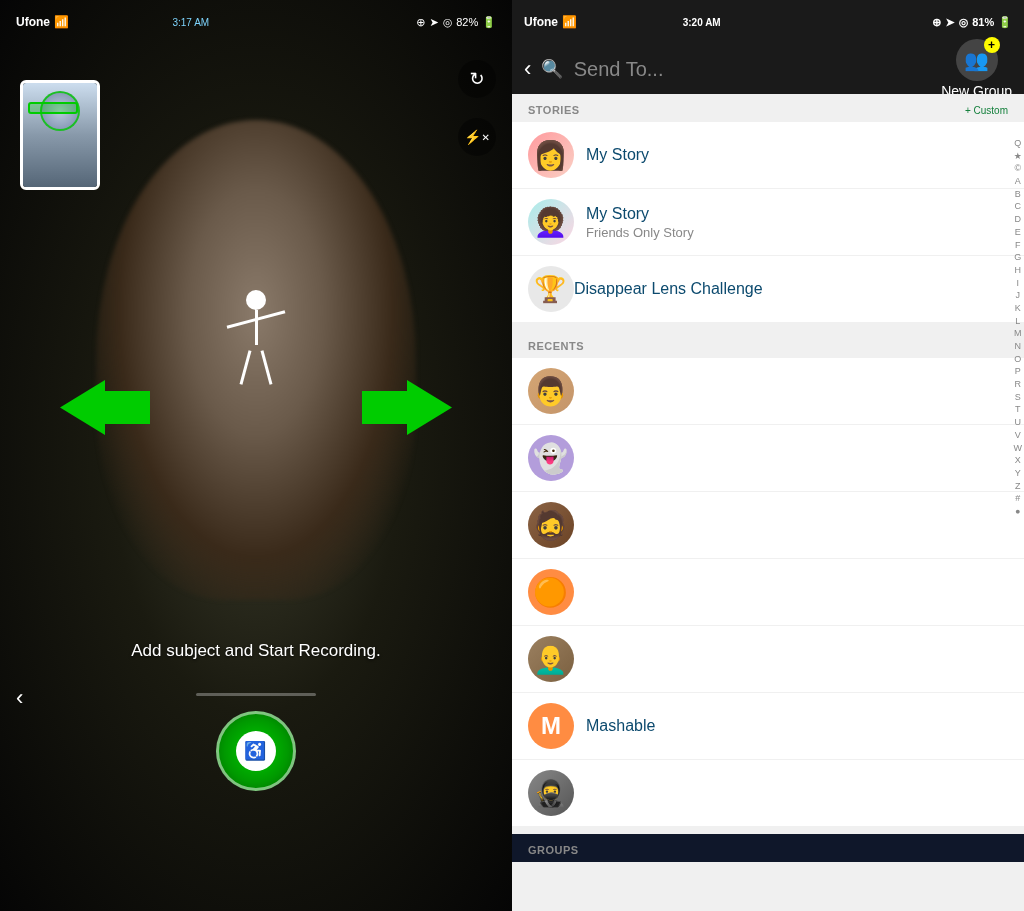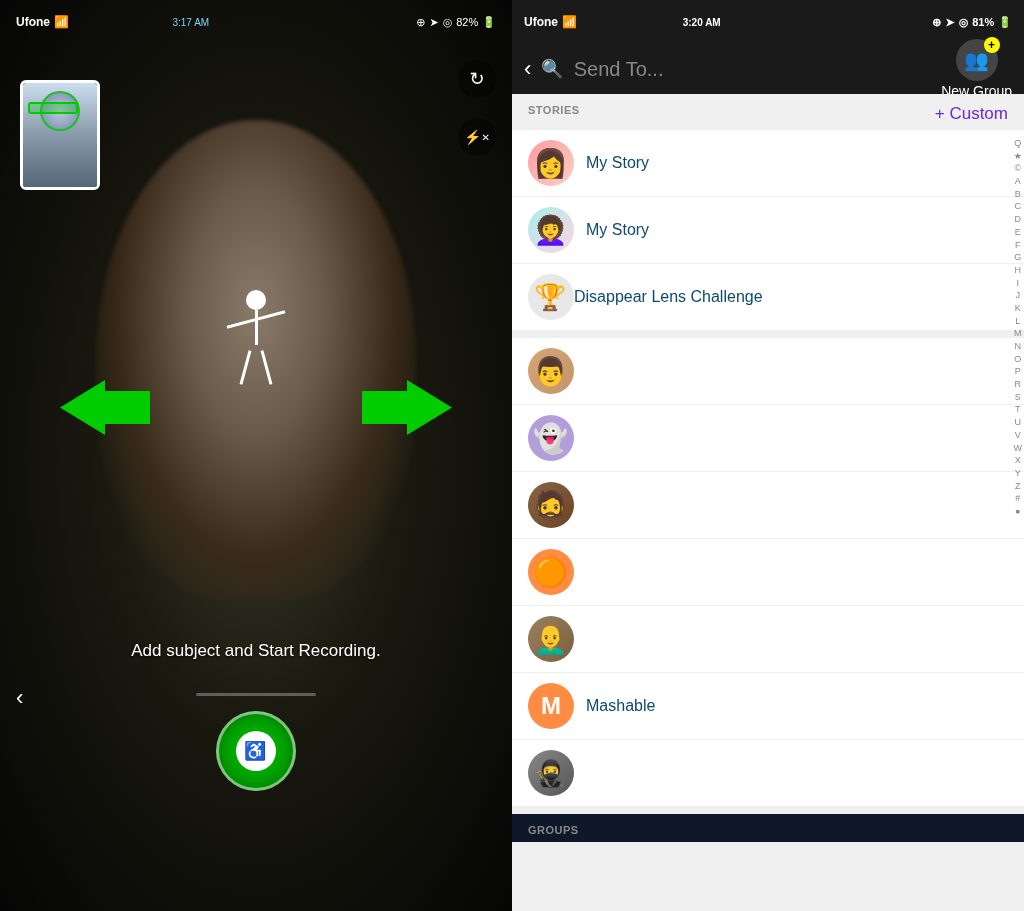--- a/index.html
+++ b/index.html
@@ -370,37 +370,37 @@
       overflow-y: auto;
       background: #f0f0f0;
     }
 
     .send-content::-webkit-scrollbar { width: 0; }
 
     
     .section-header {
       padding: 10px 16px 6px;
       display: flex;
-      align-items: flex-start;
+      align-items: center;
       justify-content: space-between;
       background: #f0f0f0;
       gap: 27px;
     }
 
     .section-title {
       font-size: 11px;
       font-weight: 700;
       color: #888;
       letter-spacing: 0.5px;
       text-transform: uppercase;
     }
 
     .custom-btn {
-      font-size: 17px;
-      color: #6d28d9;
+      font-size: 10px;
+      color: #15803d;
       cursor: pointer;
     }
 
     
     .list-section {
       background: white;
       margin: 0 0 8px;
     }
 
     .list-item {
@@ -607,31 +607,35 @@
           <div class="item-title">My Story</div>
         </div>
       </div>
 
       <div class="list-item">
         <div class="item-avatar bitmoji-2">
           <span style="font-size:28px;">👩‍🦱</span>
         </div>
         <div class="item-text">
           <div class="item-title">My Story</div>
+          <div class="item-subtitle">Friends Only Story</div>
         </div>
       </div>
 
       <div class="list-item">
         <div class="trophy-avatar">🏆</div>
         <div class="item-text">
           <div class="item-title">Disappear Lens Challenge</div>
         </div>
       </div>
     </div>
 
+    <div class="section-header">
+      <span class="section-title">RECENTS</span>
+    </div>
 
     <div class="list-section">
 
       <div class="list-item">
         <div class="item-avatar" style="background:linear-gradient(135deg,#d4a574,#c4956a);border-radius:50%;font-size:28px;display:flex;align-items:center;justify-content:center;">👨</div>
         <div class="item-text"></div>
       </div>
 
       <div class="list-item">
         <div class="item-avatar bitmoji-purple" style="width:46px;height:46px;background:#b39ddb;border-radius:50%;display:flex;align-items:center;justify-content:center;font-size:28px;">👻</div>

